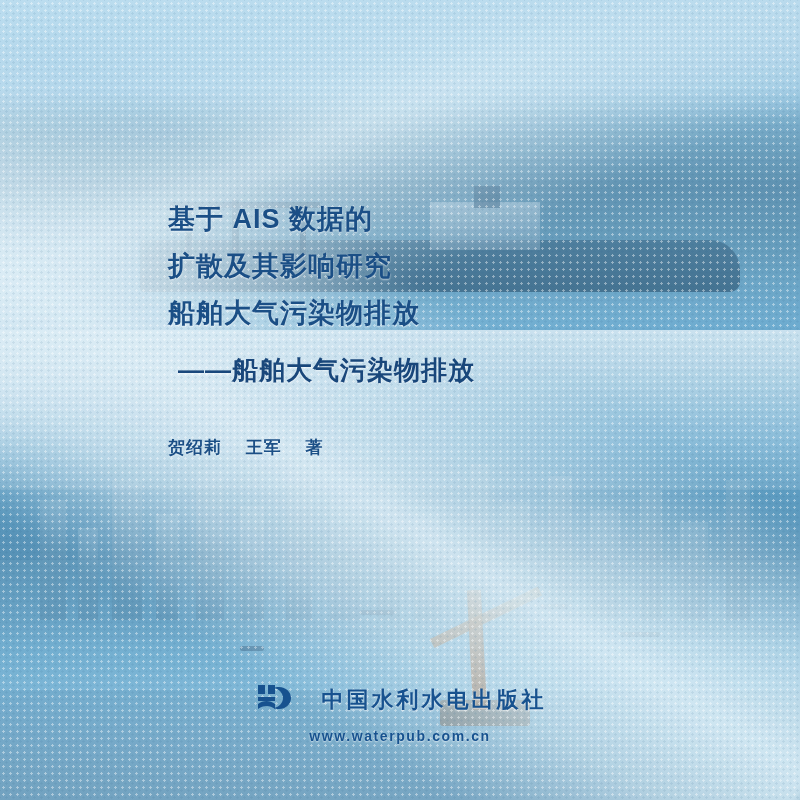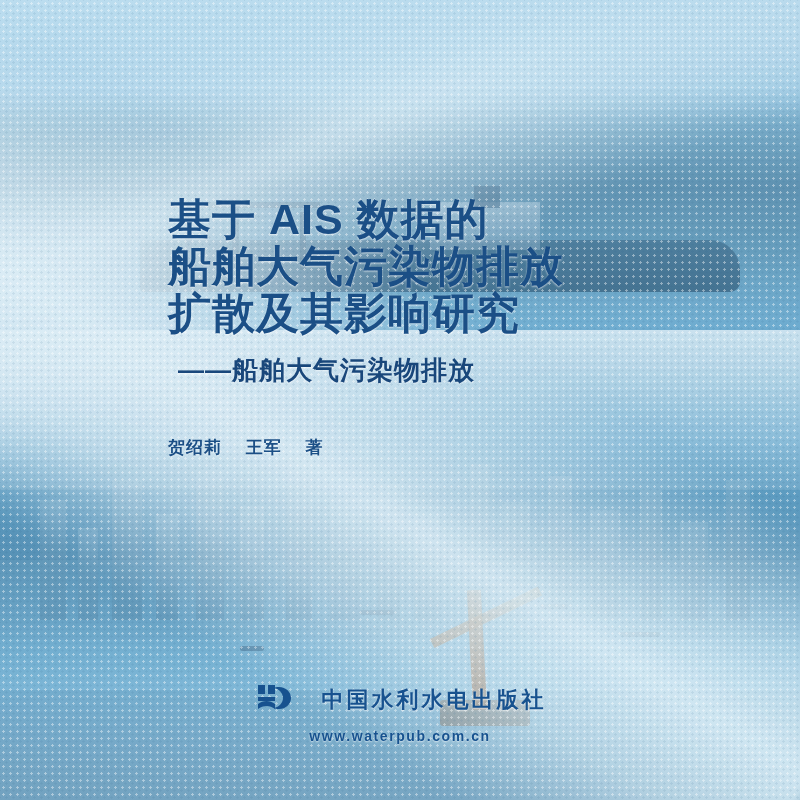--- a/index.html
+++ b/index.html
@@ -203,21 +203,21 @@
 
   
   .title-block {
     position: absolute;
     left: 168px;
     top: 196px;
     width: 520px;
   }
   .title-line {
     color: #1b4f86;
-    font-size: 43px;
+    font-size: 27px;
     font-weight: bold;
     line-height: 47px;
     letter-spacing: 1px;
     white-space: nowrap;
     text-shadow: 0 1px 2px rgba(255,255,255,0.65);
   }
   .subtitle {
     margin-top: 16px;
     margin-left: 10px;
     color: #19477b;
@@ -323,22 +323,22 @@
   <div class="sweep2"></div>
   <div class="haze-top"></div>
   <div class="haze-mid"></div>
   <div class="tint"></div>
 
   <div class="dots"></div>
   <div class="dots-dark"></div>
 
   <div class="title-block">
     <div class="title-line">基于 AIS 数据的</div>
+    <div class="title-line">扩散及其影响研究</div>
     <div class="title-line">船舶大气污染物排放</div>
-    <div class="title-line">扩散及其影响研究</div>
     <div class="subtitle">——船舶大气污染物排放</div>
   </div>
 
   <div class="authors">
     <span>贺绍莉</span>
     <span>王军</span>
     <span>著</span>
   </div>
 
   <div class="publisher">

